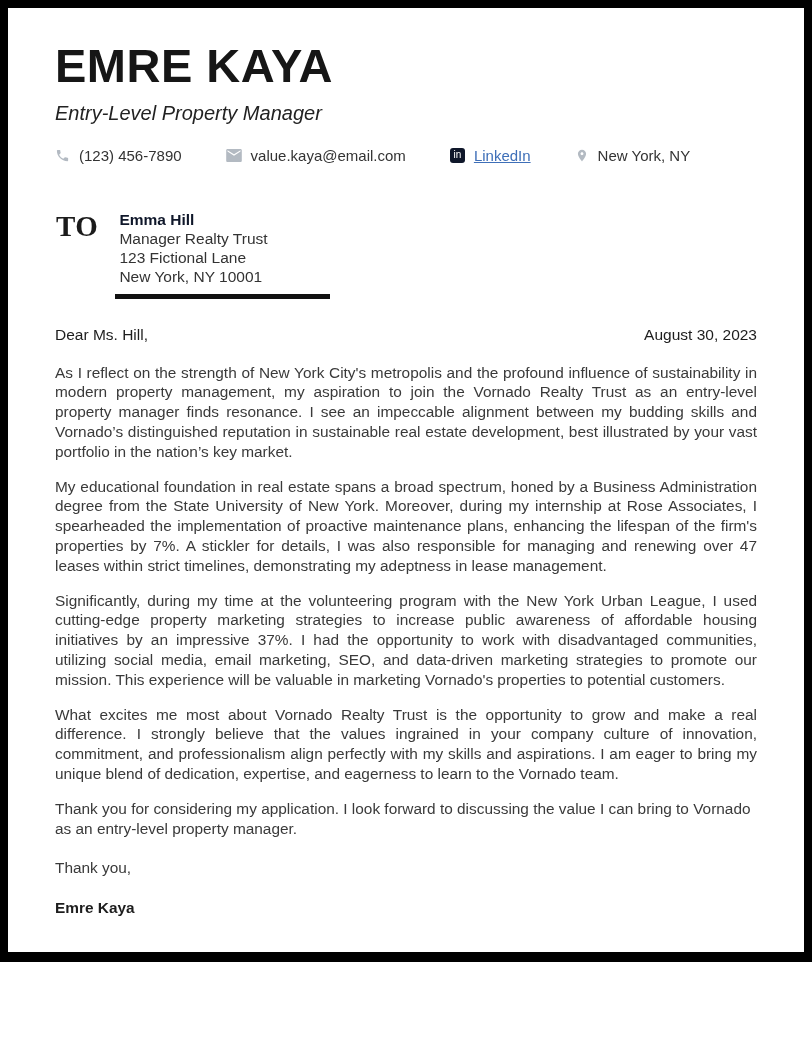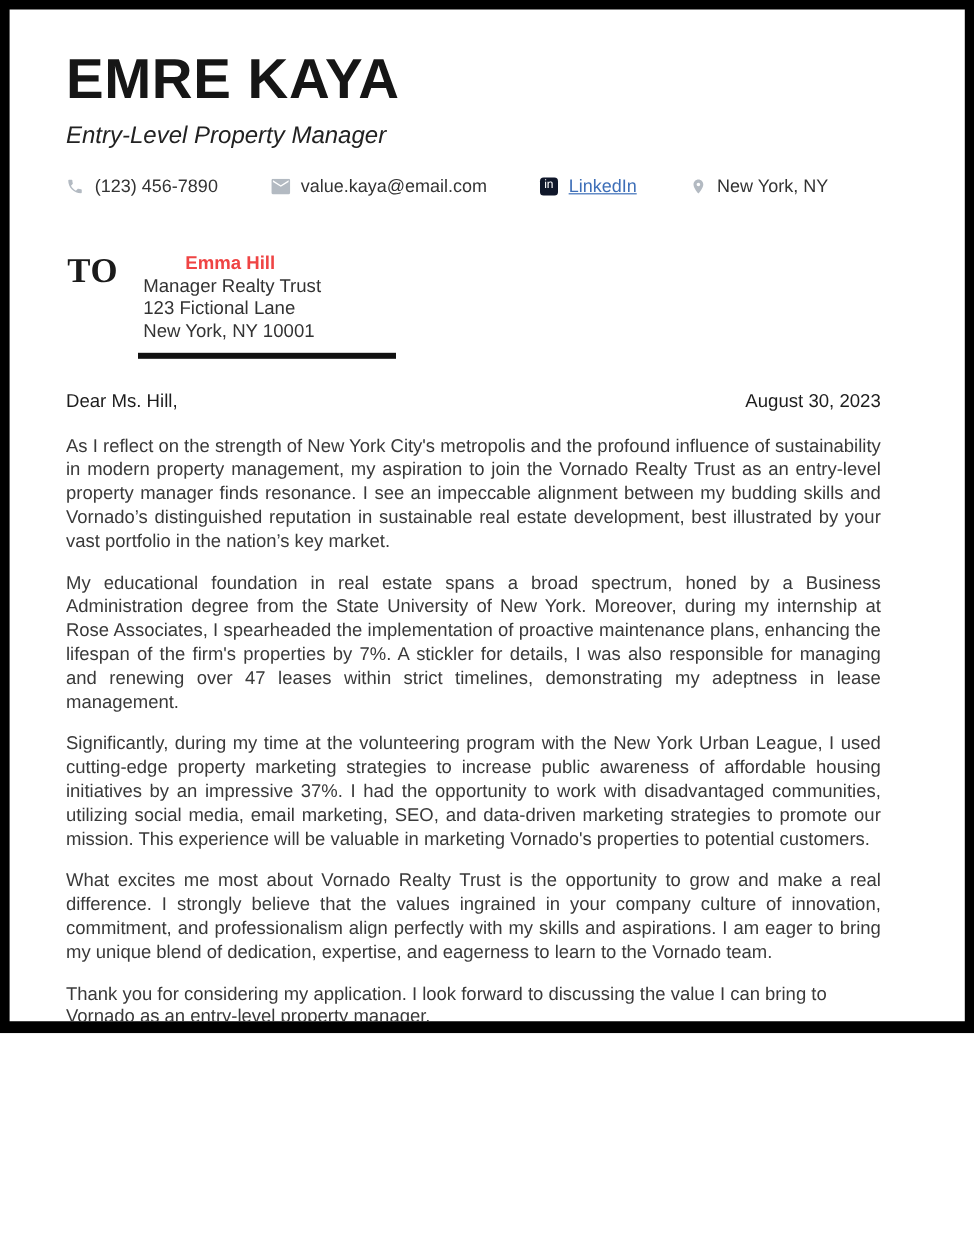--- a/index.html
+++ b/index.html
@@ -3,25 +3,25 @@
 <meta charset="utf-8">
 <style>
   * { margin: 0; padding: 0; box-sizing: border-box; }
   html, body { background: #ffffff; }
   body {
     font-family: "Liberation Sans", sans-serif;
     width: 812px;
   }
   .page {
     width: 812px;
-    height: 861px;
+    height: 962px;
     background: #ffffff;
     border: 8px solid #000000;
     border-bottom-width: 10px;
-    padding: 28px 70px 0 47px;
+    padding: 28px 47px 0 47px;
     overflow: hidden;
   }
   
   .name-title {
     font-size: 47px;
     font-weight: 800;
     letter-spacing: 0.5px;
     color: #161616;
     line-height: 1.1;
     margin-top: 4px;
@@ -79,21 +79,21 @@
     line-height: 1;
     margin-top: 2px;
     letter-spacing: 0.5px;
   }
   .address {
     margin-left: 21px;
     font-size: 15.5px;
     line-height: 19px;
     color: #333333;
   }
-  .addr-name { font-weight: bold; color: #ef4444; margin-left: 35px; }
+  .addr-name { font-weight: bold; color: #0f172a; }
   .address-rule {
     width: 215px;
     height: 5px;
     background: #111111;
     margin-top: 8px;
     margin-left: -4px;
   }
   
   .salutation-row {
     display: flex;

